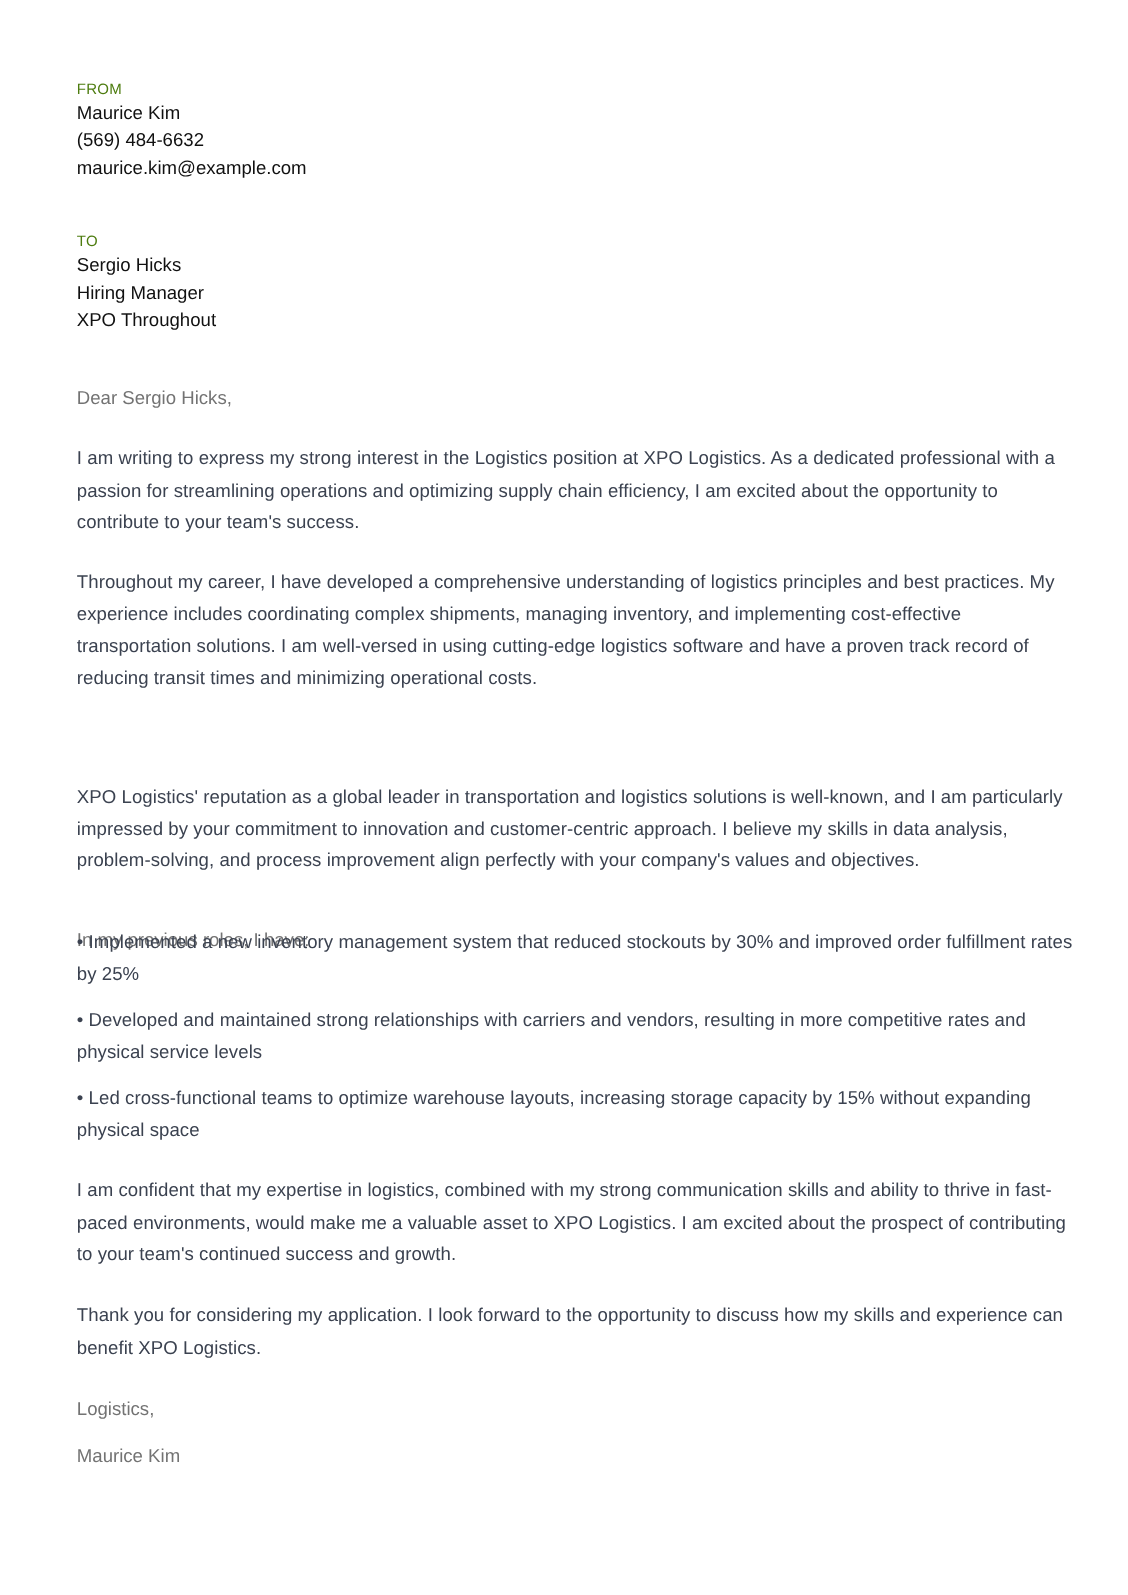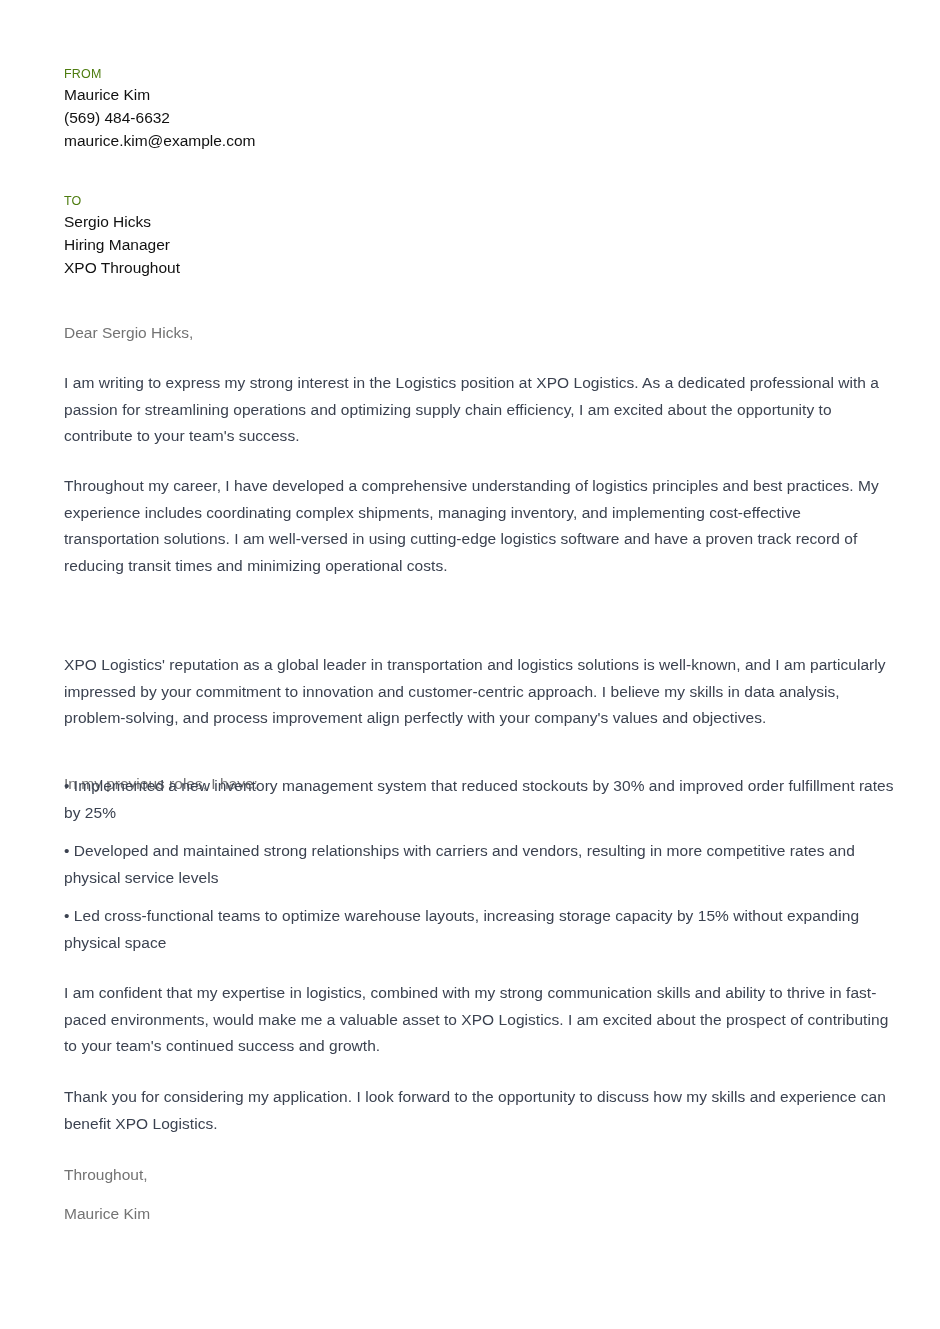--- a/index.html
+++ b/index.html
@@ -83,16 +83,16 @@
 
   <div>
     <div class="body-text" style="top:773px;">• Implemented a new inventory management system that reduced stockouts by 30% and improved order fulfillment rates by 25%</div>
     <div class="body-text" style="top:838px;">• Developed and maintained strong relationships with carriers and vendors, resulting in more competitive rates and physical service levels</div>
     <div class="body-text" style="top:903px;">• Led cross-functional teams to optimize warehouse layouts, increasing storage capacity by 15% without expanding physical space</div>
   </div>
 
   <div class="body-text" style="top:980px;">I am confident that my expertise in logistics, combined with my strong communication skills and ability to thrive in fast-paced environments, would make me a valuable asset to XPO Logistics. I am excited about the prospect of contributing to your team's continued success and growth.</div>
   <div class="body-text" style="top:1084px;">Thank you for considering my application. I look forward to the opportunity to discuss how my skills and experience can benefit XPO Logistics.</div>
 
-  <div class="single" style="top:1163px;">Throughout,</div>
+  <div class="single" style="top:1163px;">Logistics,</div>
   <div class="single" style="top:1202px;">Maurice Kim</div>
 
 </div>
 
 </body></html>

